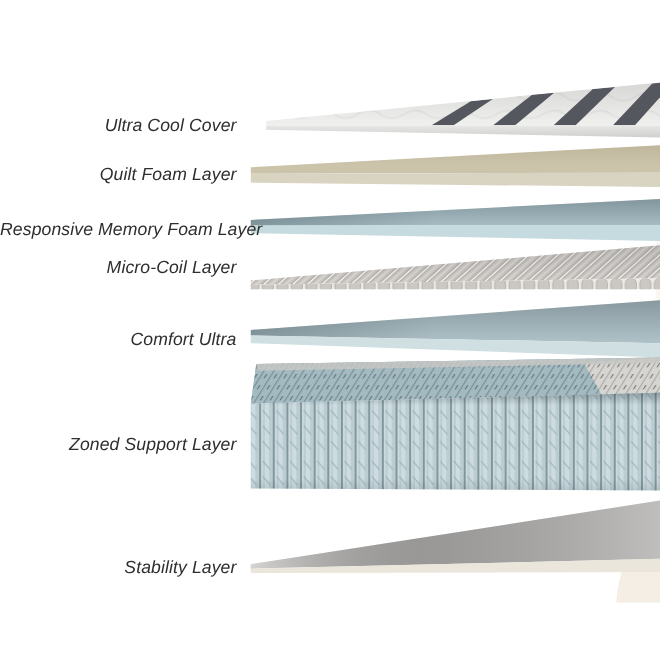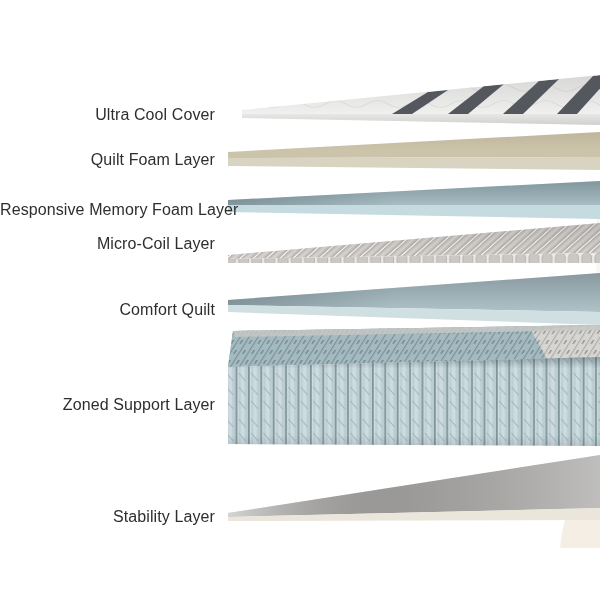--- a/index.html
+++ b/index.html
@@ -1,17 +1,17 @@
 <!DOCTYPE html>
 <html><head>
 <meta charset="utf-8">
 <style>
   html,body{margin:0;padding:0;background:#ffffff;}
   #stage{position:relative;width:600px;height:548px;overflow:hidden;background:#ffffff;
-         font-family:"Liberation Sans", sans-serif;}
+         font-family:"Liberation Sans", sans-serif;font-style:italic;}
   #art{position:absolute;left:0;top:0;}
   .label{position:absolute;left:0;width:215px;height:20px;line-height:20px;
          text-align:right;font-size:16px;color:#2e2e2e;letter-spacing:0.1px;
          white-space:nowrap;}
   .lbl-1{top:105px;} .lbl-2{top:150px;} .lbl-3{top:200px;} .lbl-4{top:234px;}
   .lbl-5{top:300px;} .lbl-6{top:395px;} .lbl-7{top:507px;}
 </style>
 </head>
 <body>
 
@@ -155,16 +155,16 @@
       <polygon points="228,513 600,455 600,508 228,517" fill="#b1b0ae"></polygon>
       <polygon points="228,513 600,455 600,508 228,517" fill="url(#stabTopOv)"></polygon>
       <polygon points="228,517 600,508 600,520 228,521" fill="#eae6dc"></polygon>
     </g>
   </svg>
 
   <div class="label lbl-1">Ultra Cool Cover</div>
   <div class="label lbl-3">Responsive Memory Foam Layer</div>
   <div class="label lbl-2">Quilt Foam Layer</div>
   <div class="label lbl-4">Micro-Coil Layer</div>
-  <div class="label lbl-5">Comfort Quilt</div>
+  <div class="label lbl-5">Comfort Ultra</div>
   <div class="label lbl-7">Stability Layer</div>
   <div class="label lbl-6">Zoned Support Layer</div>
 </div>
 
 </body></html>

